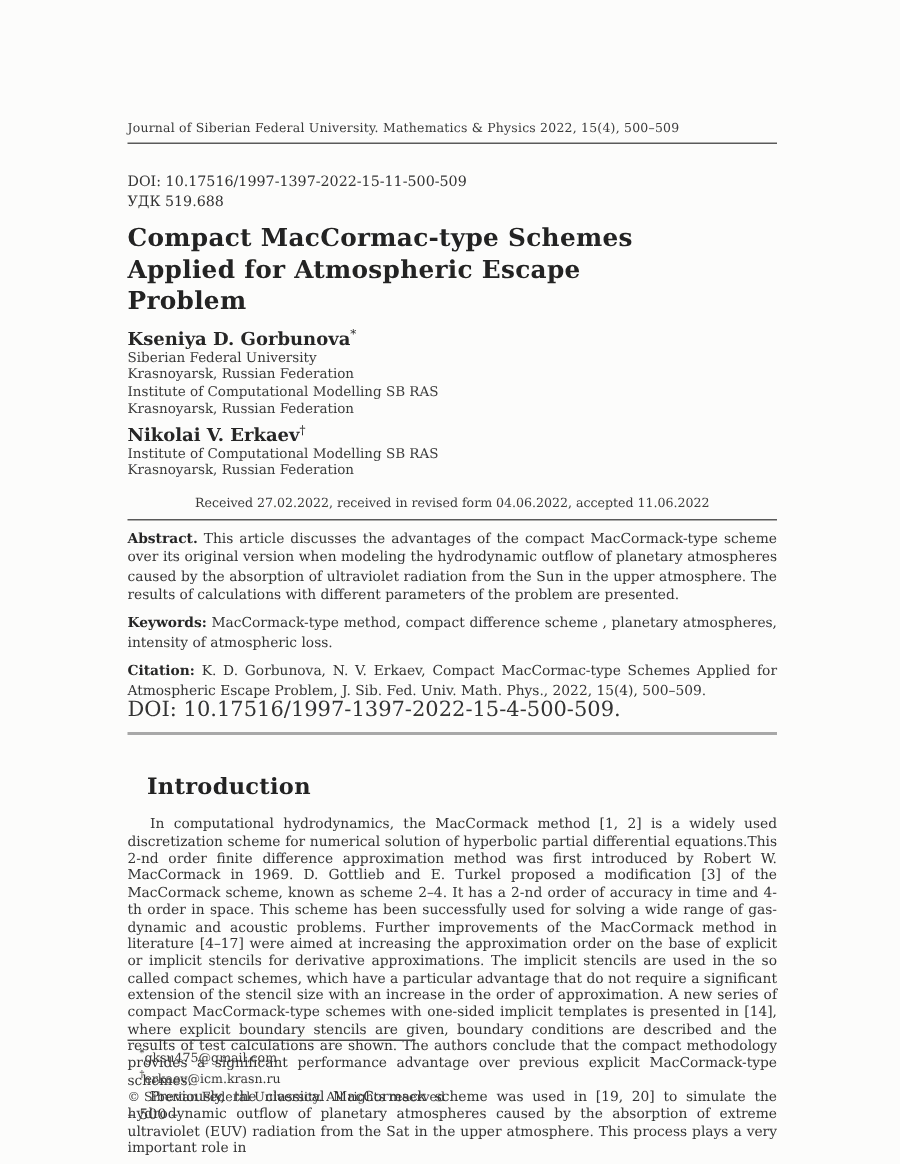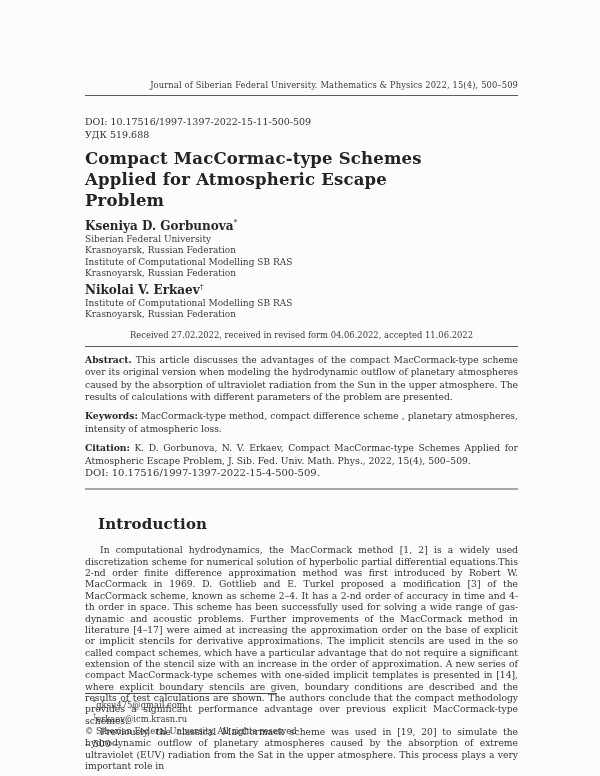--- a/index.html
+++ b/index.html
@@ -19,21 +19,21 @@
     box-sizing: border-box;
   }
   .content {
     position: absolute;
     left: 85px;
     top: 0;
     width: 433px;
   }
   .running-head {
     margin-top: 80px;
-    text-align: right;
+    text-align: left;
     font-size: 8.3px;
     letter-spacing: 0.15px;
     color: #3a3a3a;
     padding-bottom: 5px;
     border-bottom: 1px solid #5a5a5a;
   }
   .meta-block {
     margin-top: 20px;
     font-size: 9.5px;
     line-height: 12.5px;
@@ -79,21 +79,21 @@
     font-size: 9.2px;
     line-height: 12.4px;
     text-align: justify;
     color: #333;
   }
   .abs-block .lbl {
     font-weight: bold;
     color: #262626;
   }
   .citation-doi {
-    font-size: 10px;
+    font-size: 14px;
     line-height: 12.4px;
     color: #333;
   }
   .closing-rule {
     margin-top: 9px;
     border-top: 2px solid #a8a8a8;
     height: 0;
   }
   .section-heading {
     margin-top: 25px;

